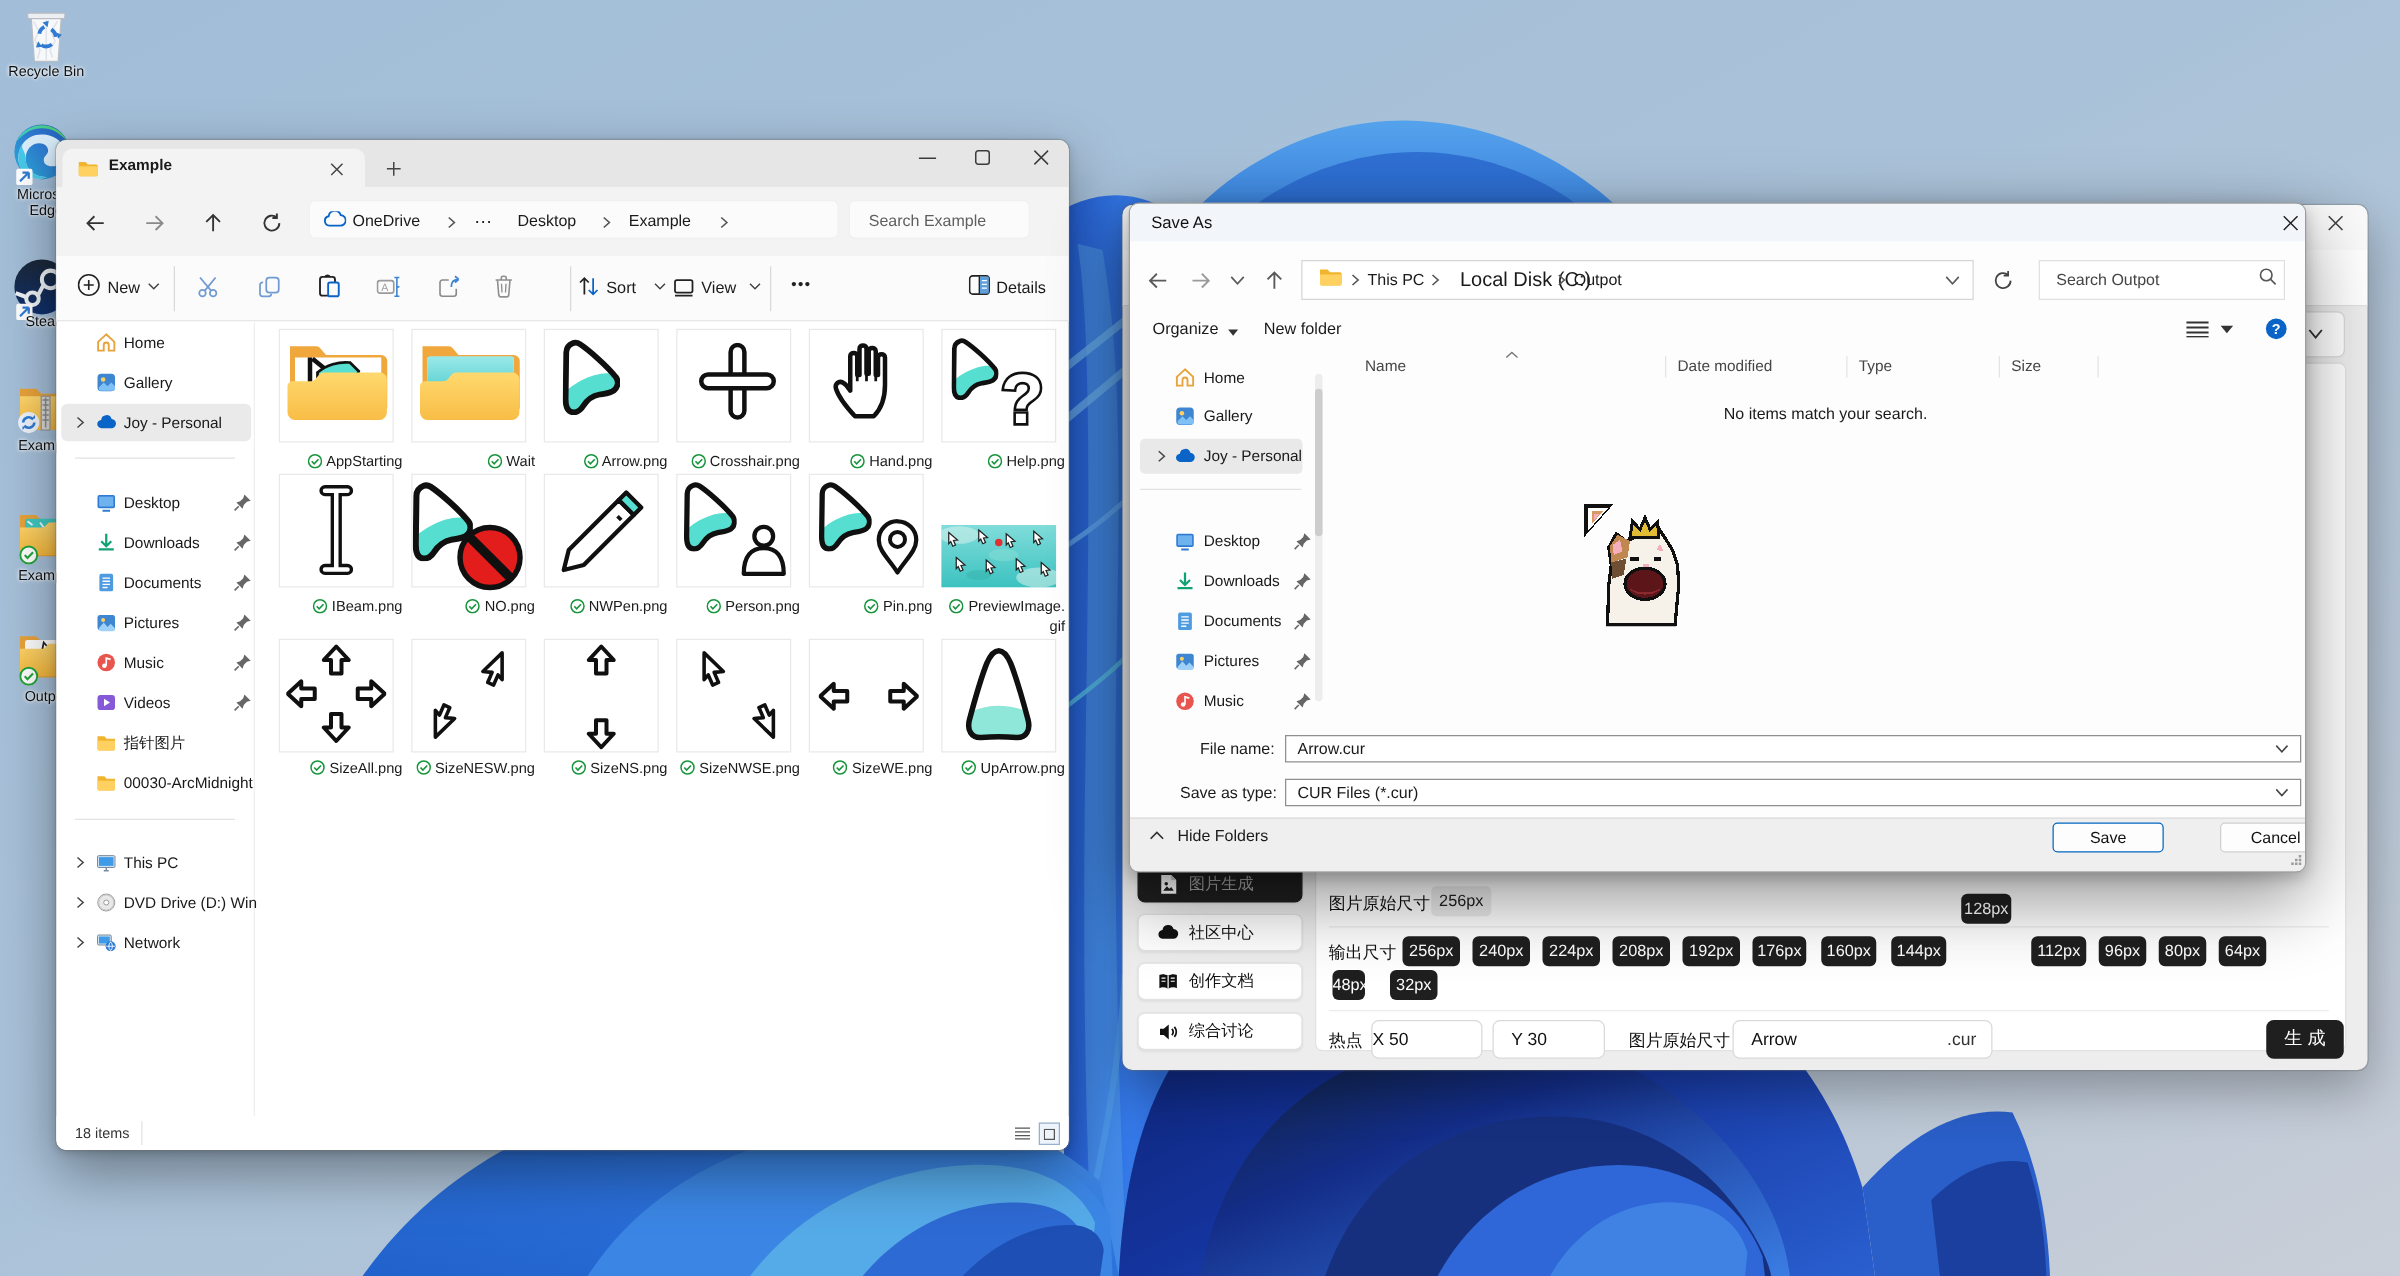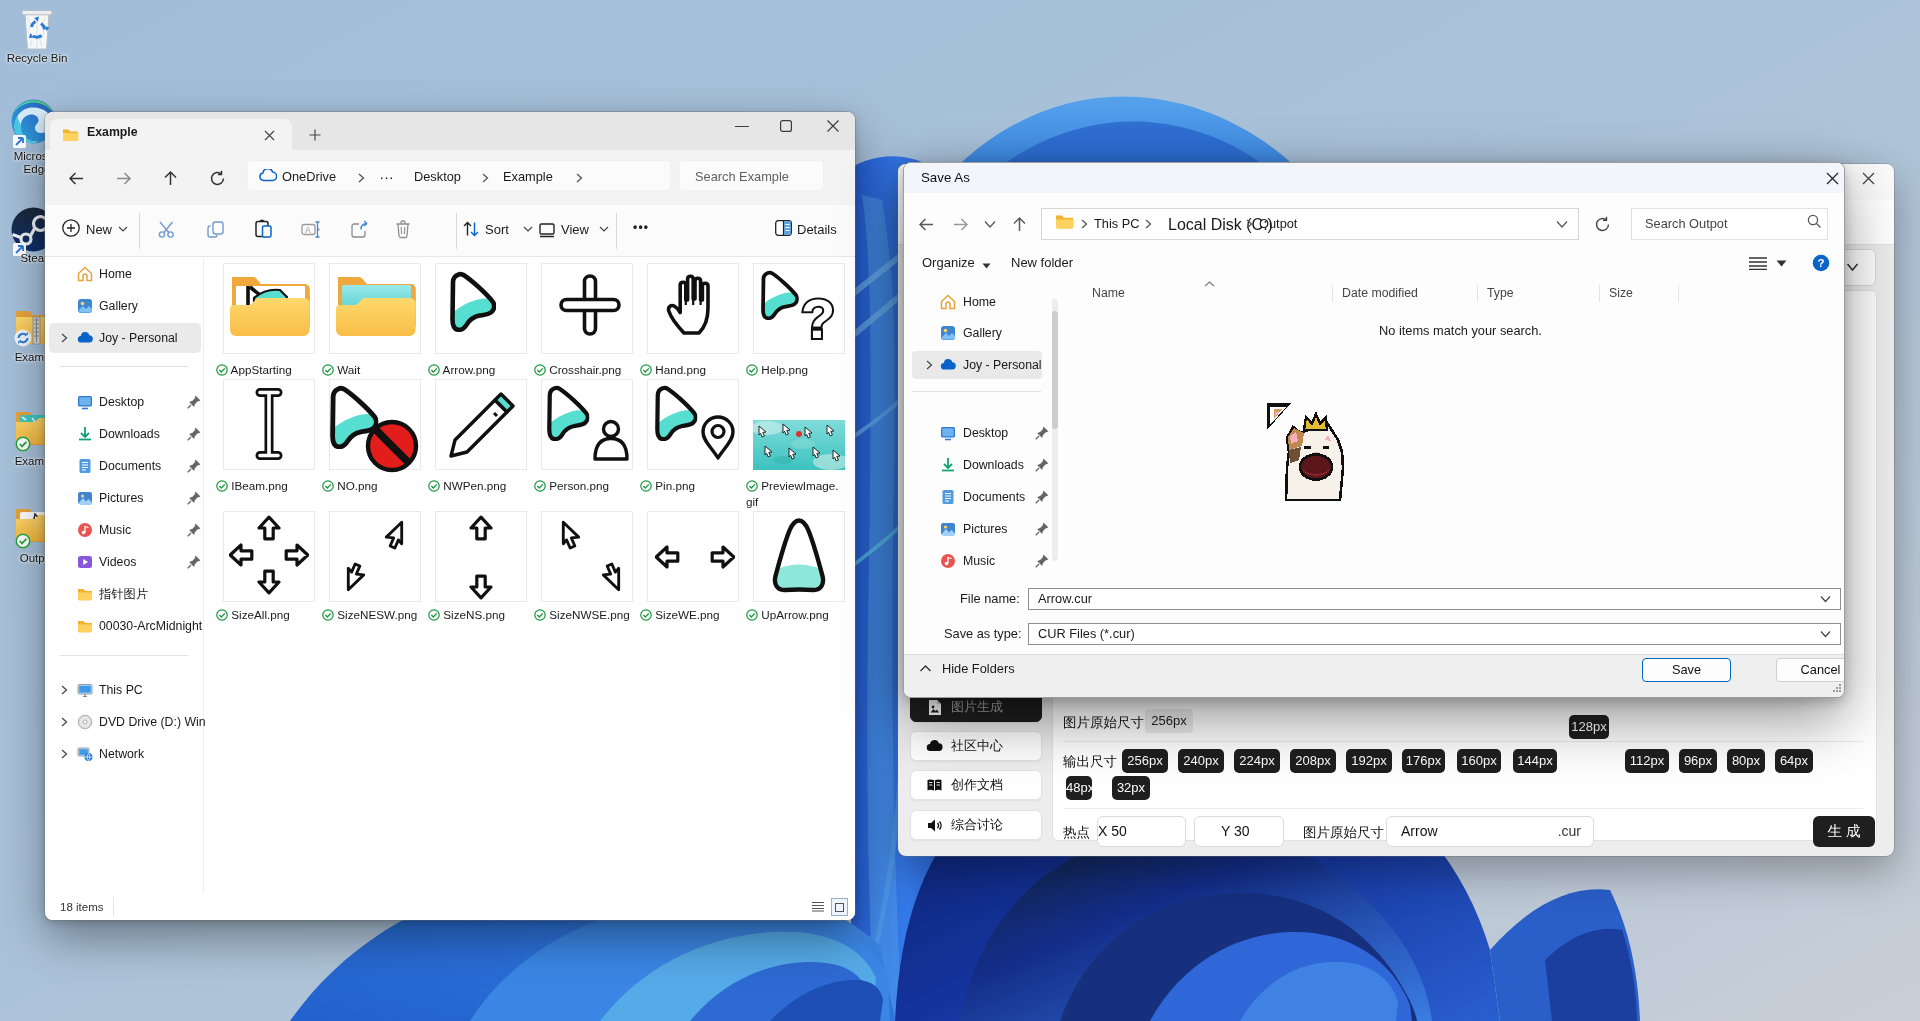--- a/index.html
+++ b/index.html
@@ -8,21 +8,21 @@
 .dlabel{position:absolute;font-size:11.5px;color:#111;text-align:center;text-shadow:0 0 2px #fff,0 0 4px #fff;line-height:13px}
 
 #exp{position:absolute;left:45px;top:112px;width:810px;height:808px;border-radius:8px;background:#fff;box-shadow:0 0 0 1px rgba(110,110,110,.35),0 18px 45px rgba(0,0,0,.38),0 2px 8px rgba(0,0,0,.18);overflow:hidden}
 #exp .titlebar{position:absolute;left:0;top:0;width:100%;height:38px;background:#e6e6e6}
 #exp .tab{position:absolute;left:5px;top:7px;width:242px;height:31px;background:#f3f3f3;border-radius:8px 8px 0 0}
 #exp .addr{position:absolute;left:0;top:38px;width:100%;height:55px;background:#f3f3f3}
 #exp .tools{position:absolute;left:0;top:93px;width:100%;height:52px;background:#fbfbfb;border-bottom:1px solid #e7e7e7}
 #exp .statusbar{position:absolute;left:0;bottom:0;width:100%;height:27px;background:#fff;font-size:11.5px;color:#333}
 .wbox{position:absolute;background:#fbfbfb;border:1px solid #f0f0f0;border-radius:5px}
 .tile{position:absolute;width:92px;height:91px;background:#fff;border:1px solid #e9e9e9}
-.tlabel{position:absolute;font-size:11.7px;color:#1b1b1b;text-align:left;line-height:15.5px}
+.tlabel{position:absolute;font-size:11.7px;color:#1b1b1b;text-align:right;line-height:15.5px}
 .side{position:absolute;font-size:12.3px;color:#191919;height:26px;line-height:26px}
 .side .ic{position:absolute;left:31px;top:5px;width:16px;height:16px}
 .side .tx{position:absolute;left:54px;white-space:nowrap}
 .side .pin{position:absolute;left:141px;top:5px;width:16px;height:16px}
 .side .chev{position:absolute;left:12px;top:7px;width:12px;height:12px}
 
 #app{position:absolute;left:898px;top:164px;width:996px;height:692px;border-radius:8px;background:#ededed;box-shadow:0 0 0 1px rgba(110,110,110,.35),0 16px 40px rgba(0,0,0,.3);overflow:hidden}
 .abtn{position:absolute;left:12px;width:132px;height:30px;border-radius:6px;background:#fff;border:1px solid #e2e2e2;font-size:13px;color:#111;line-height:28px;box-shadow:0 1px 2px rgba(0,0,0,.06)}
 .abtn .bic{position:absolute;left:15px;top:6px;width:17px;height:17px}
 .abtn .btx{position:absolute;left:40px}
@@ -258,21 +258,21 @@
 <div class="sizebtn" style="left:727px;top:585px;width:44px">112px</div>
 <div class="sizebtn" style="left:781px;top:585px;width:38px">96px</div>
 <div class="sizebtn" style="left:829px;top:585px;width:38px">80px</div>
 <div class="sizebtn" style="left:877px;top:585px;width:38px">64px</div>
 <div class="sizebtn" style="left:168px;top:612px;width:26px">48px</div>
 <div class="sizebtn" style="left:214px;top:612px;width:38px">32px</div>
 <div class="abs" style="left:165px;top:577px;width:800px;height:1px;background:#ececec"></div>
 <div class="abs" style="left:165px;top:644px;width:800px;height:1px;background:#ececec"></div>
 <div class="abs" style="left:165px;top:660px;font-size:13.5px;color:#111">热点</div>
 <div class="ainput" style="left:199px;top:652px;width:89px;">X 50</div>
-<div class="ainput" style="left:296px;top:652px;width:90px;padding-left:26px">Y 30</div>
+<div class="ainput" style="left:296px;top:652px;width:90px;padding-left:14px">Y 30</div>
 <div class="abs" style="left:405px;top:660px;font-size:13.5px;color:#111">图片原始尺寸</div>
 <div class="ainput" style="left:488px;top:652px;width:208px;padding-left:14px">Arrow<span style="position:absolute;right:12px;color:#333">.cur</span></div>
 <div class="abs" style="left:915px;top:652px;width:62px;height:31px;background:#1f1f1f;border-radius:6px;color:#fff;font-size:14.5px;text-align:center;line-height:31px">生 成</div>
 </div>
 
 <div id="exp">
 <div class="titlebar"></div>
 <div class="tab"></div>
 <svg class="abs" style="left:17px;top:16px" width="17" height="14" viewBox="0 0 17 14">
       <path d="M1,1.5 h5.5 l1.8,2 H15 a1.2,1.2 0 0 1 1.2,1.2 v7 a1.3,1.3 0 0 1 -1.3,1.3 H2.3 A1.3,1.3 0 0 1 1,11.7 Z" fill="#f0b42f"></path>

